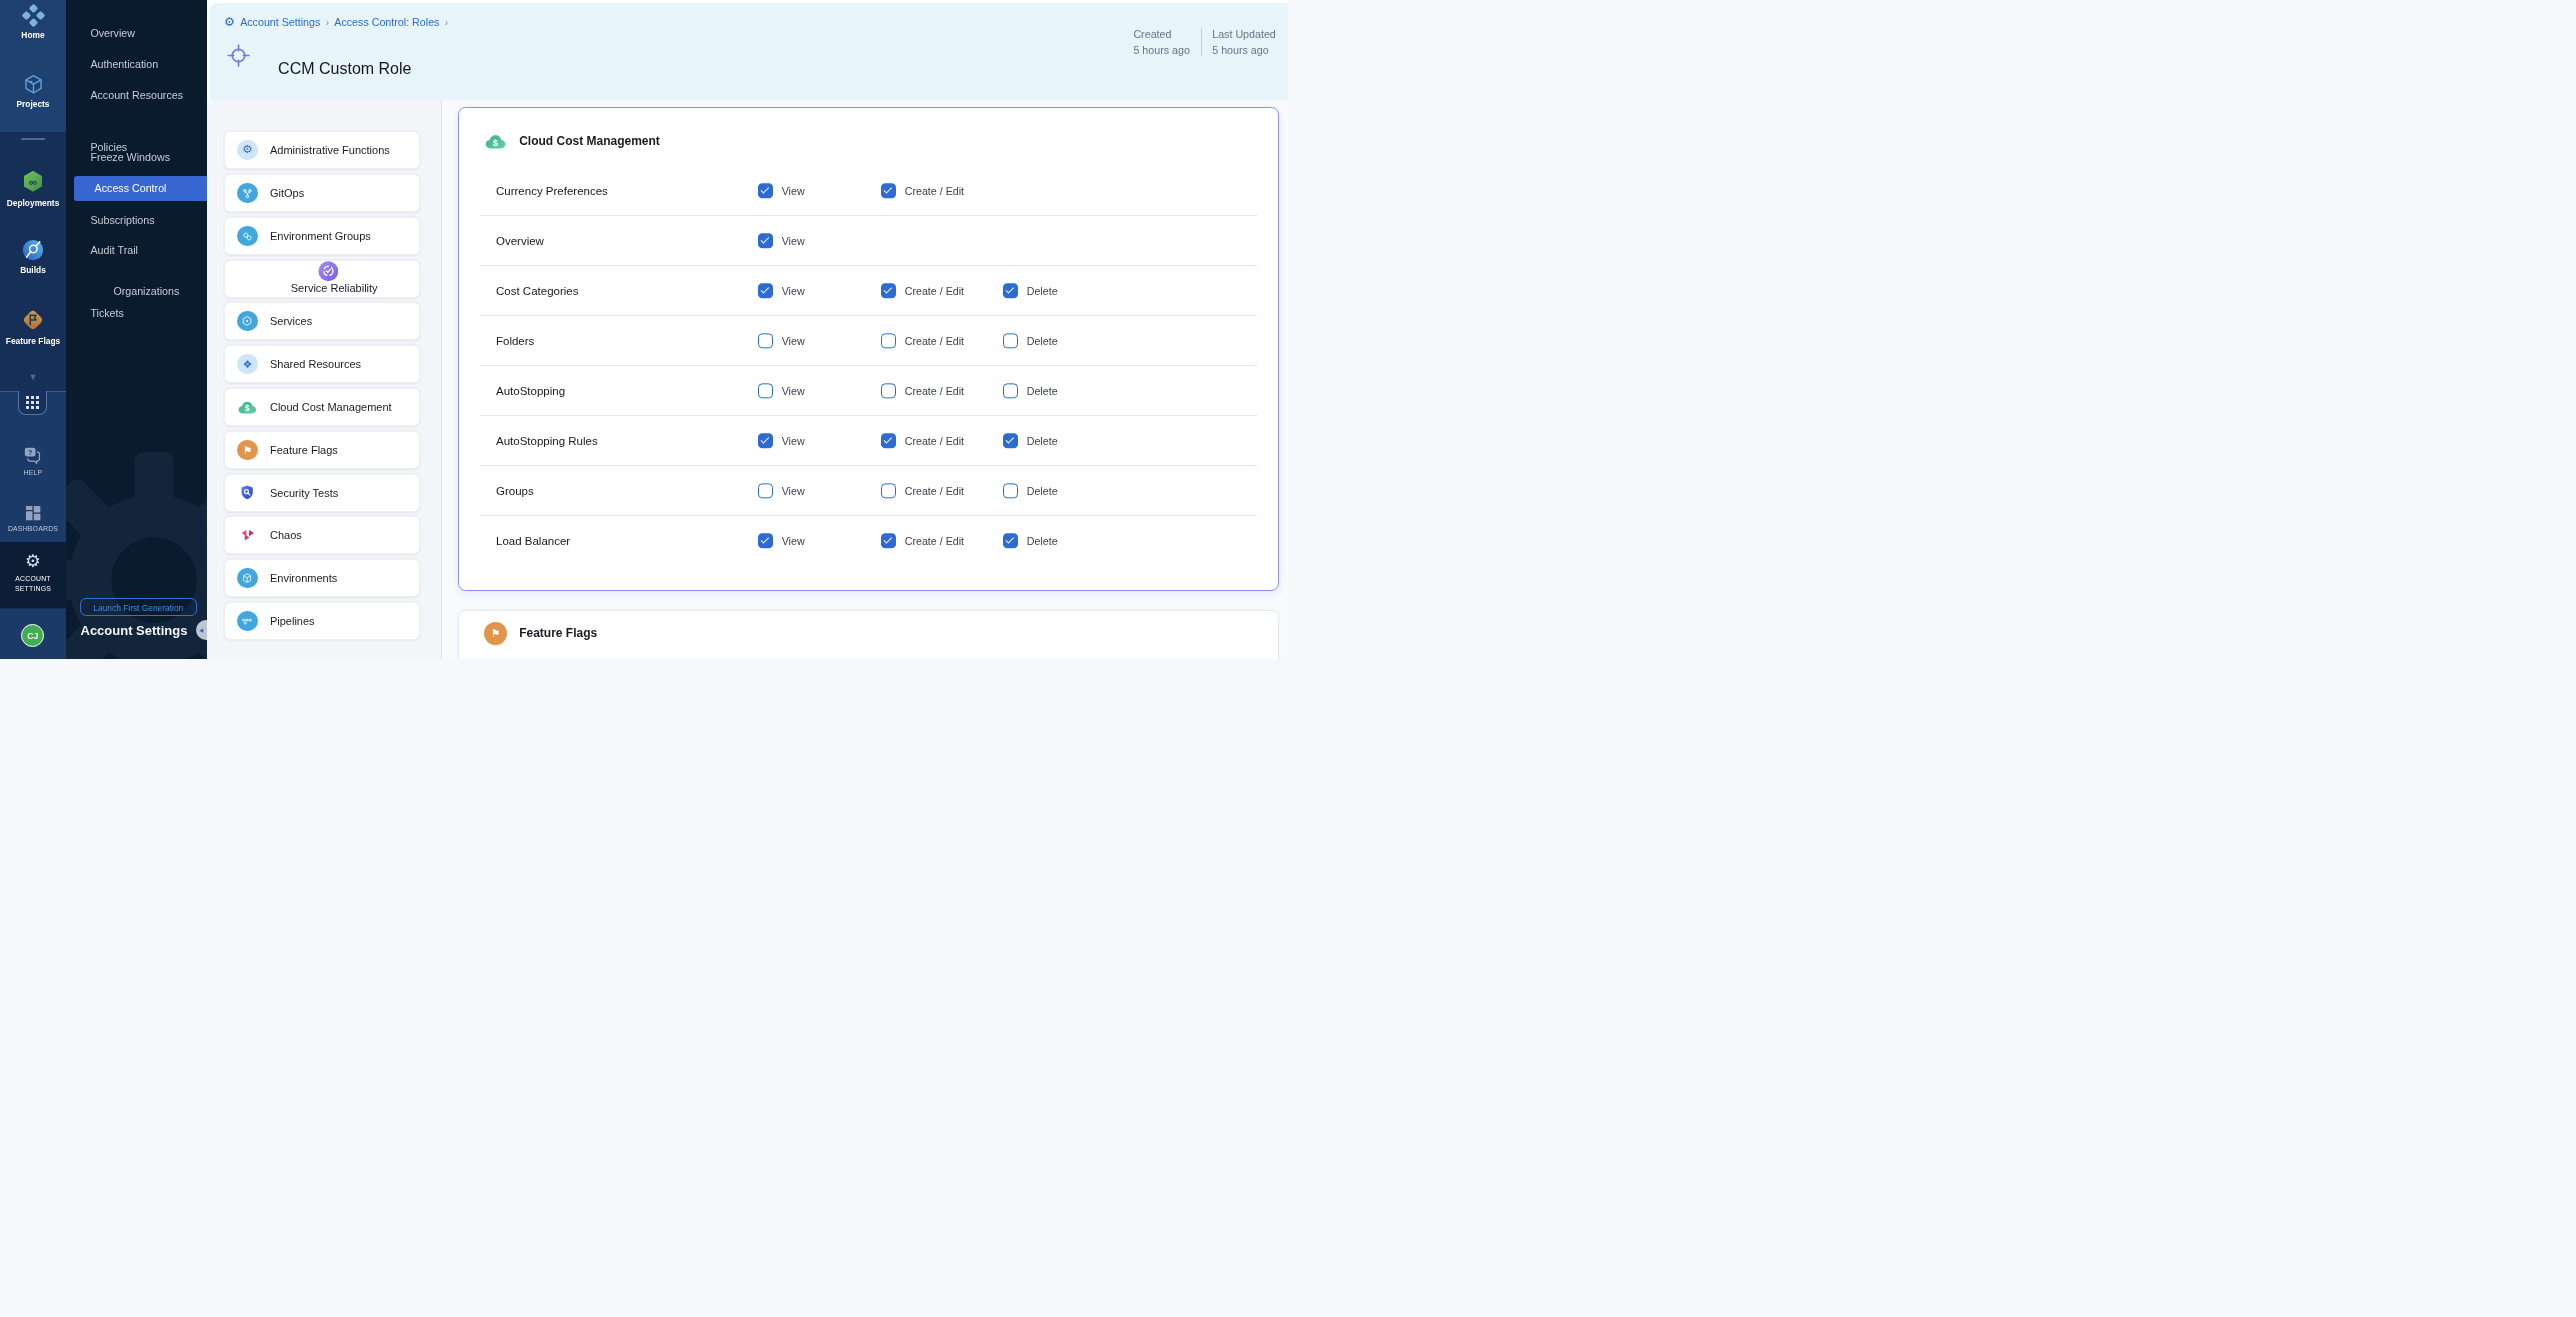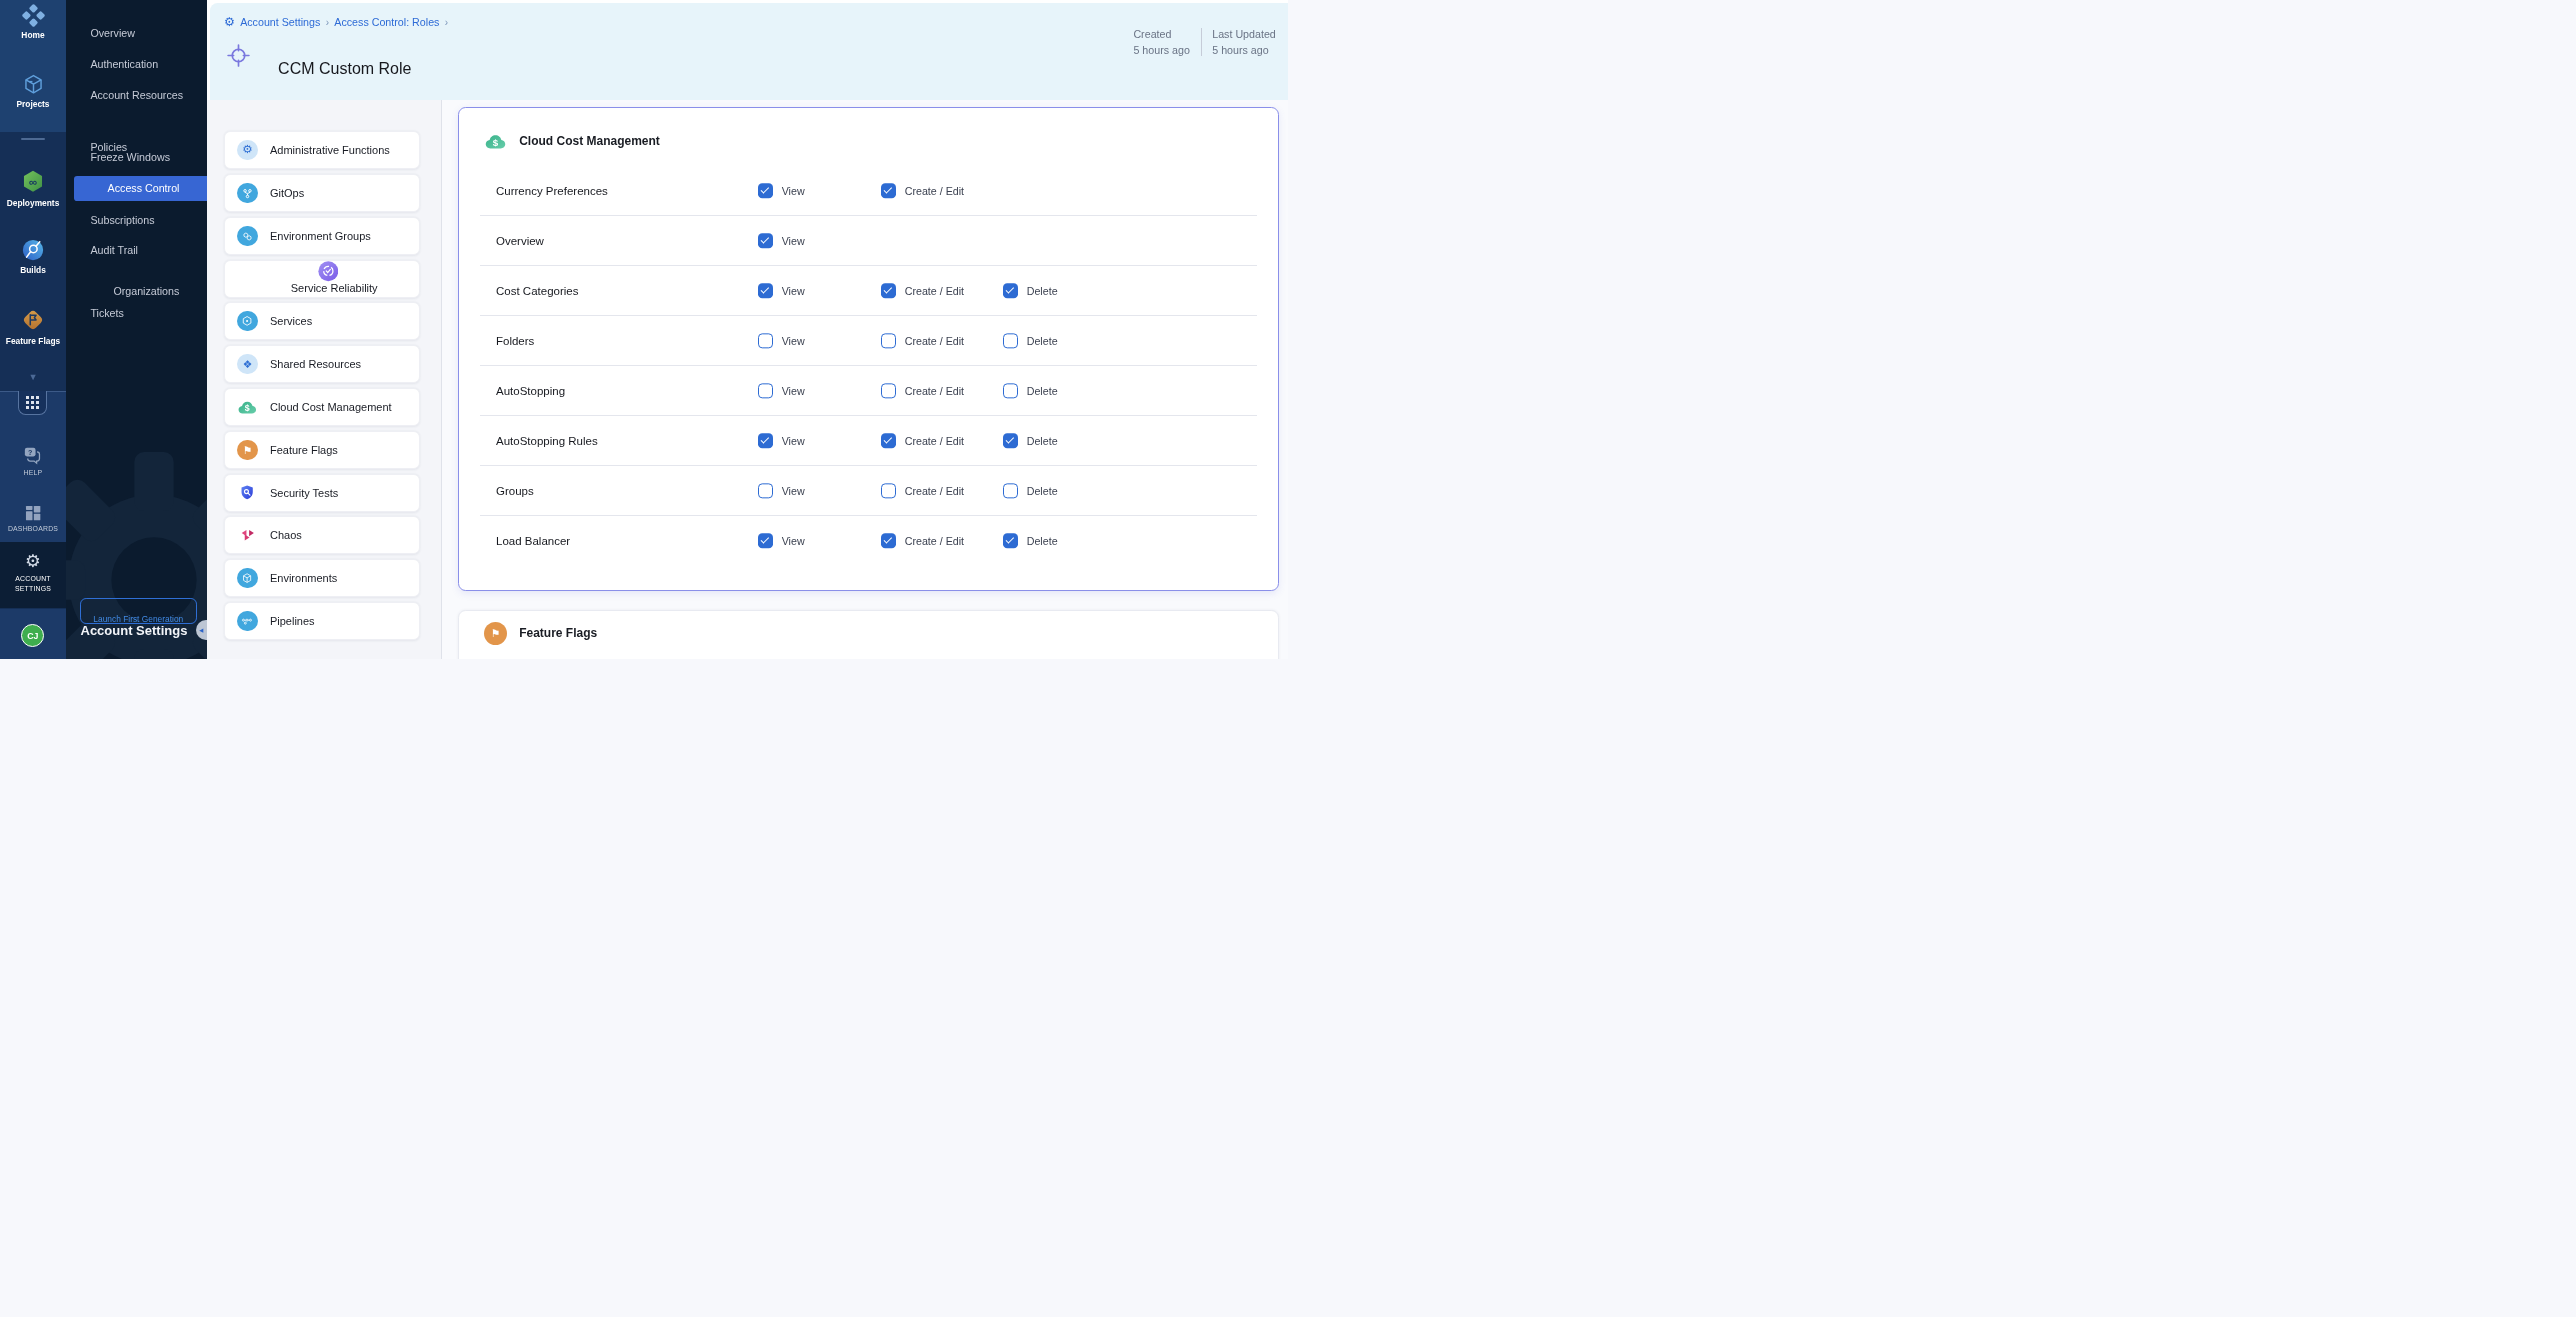--- a/index.html
+++ b/index.html
@@ -28,25 +28,25 @@
   .grid-dots{display:grid;grid-template-columns:repeat(3,3.1px);grid-gap:1.9px}
   .grid-dots i{width:3.1px;height:3.1px;background:#dde3ed;display:block}
   .avatar{position:absolute;left:21.4px;top:624px;width:23px;height:23px;border-radius:50%;
     background:#3fae4e;border:1.5px solid #fff;box-sizing:border-box;color:#fff;font-size:8.8px;font-weight:700;
     display:flex;align-items:center;justify-content:center;cursor:pointer}
   
   .sidebar{position:absolute;left:66px;top:0;width:141px;height:659px;background:#0b1b2e;overflow:hidden;z-index:3}
   .watermark{position:absolute;left:-76px;top:416px;pointer-events:none}
   .menu-item{position:absolute;left:0;width:141px;height:25px;line-height:25px;padding-left:24.4px;
     box-sizing:border-box;font-size:10.7px;color:#c6cbd7;cursor:pointer;white-space:nowrap}
-  .menu-item.active{left:7.6px;width:133px;padding-left:34px;background:#3766d3;color:#fff;
+  .menu-item.active{left:7.6px;width:133px;padding-left:21px;background:#3766d3;color:#fff;
     border-radius:3.1px 0 0 3.1px;font-weight:500}
   .launch-btn{position:absolute;left:13.8px;top:598px;width:117px;height:17.6px;box-sizing:border-box;
     background:transparent;border:0.8px solid #2f6fd6;border-radius:6.1px;color:#418ae4;font-size:8.4px;
-    font-family:inherit;cursor:pointer;text-align:center;line-height:16px;padding:12px}
+    font-family:inherit;cursor:pointer;text-align:center;line-height:16px;padding:1px}
   .sb-title{position:absolute;left:14.5px;top:623px;font-size:13px;font-weight:700;color:#f2f4f8}
   .collapse-tab{position:absolute;left:196px;top:620px;width:10.7px;height:20px;background:#bdc6d4;
     border-radius:10px 0 0 10px;display:flex;align-items:center;justify-content:center;
     font-size:5.3px;color:#2c63c8;cursor:pointer;z-index:6}
   
   .main{position:absolute;left:207px;top:0;right:0;bottom:0;background:#fff}
   .header-band{position:absolute;left:3.1px;top:3.1px;right:0;height:97px;background:#e7f4fa;border-top-left-radius:7.6px}
   .breadcrumb{position:absolute;left:13.8px;top:13px;display:flex;align-items:center;gap:5.3px;font-size:10.7px}
   .breadcrumb a{color:#2e6bd6;text-decoration:none;cursor:pointer}
   .breadcrumb .sep{color:#7d96ba;font-size:10px}

